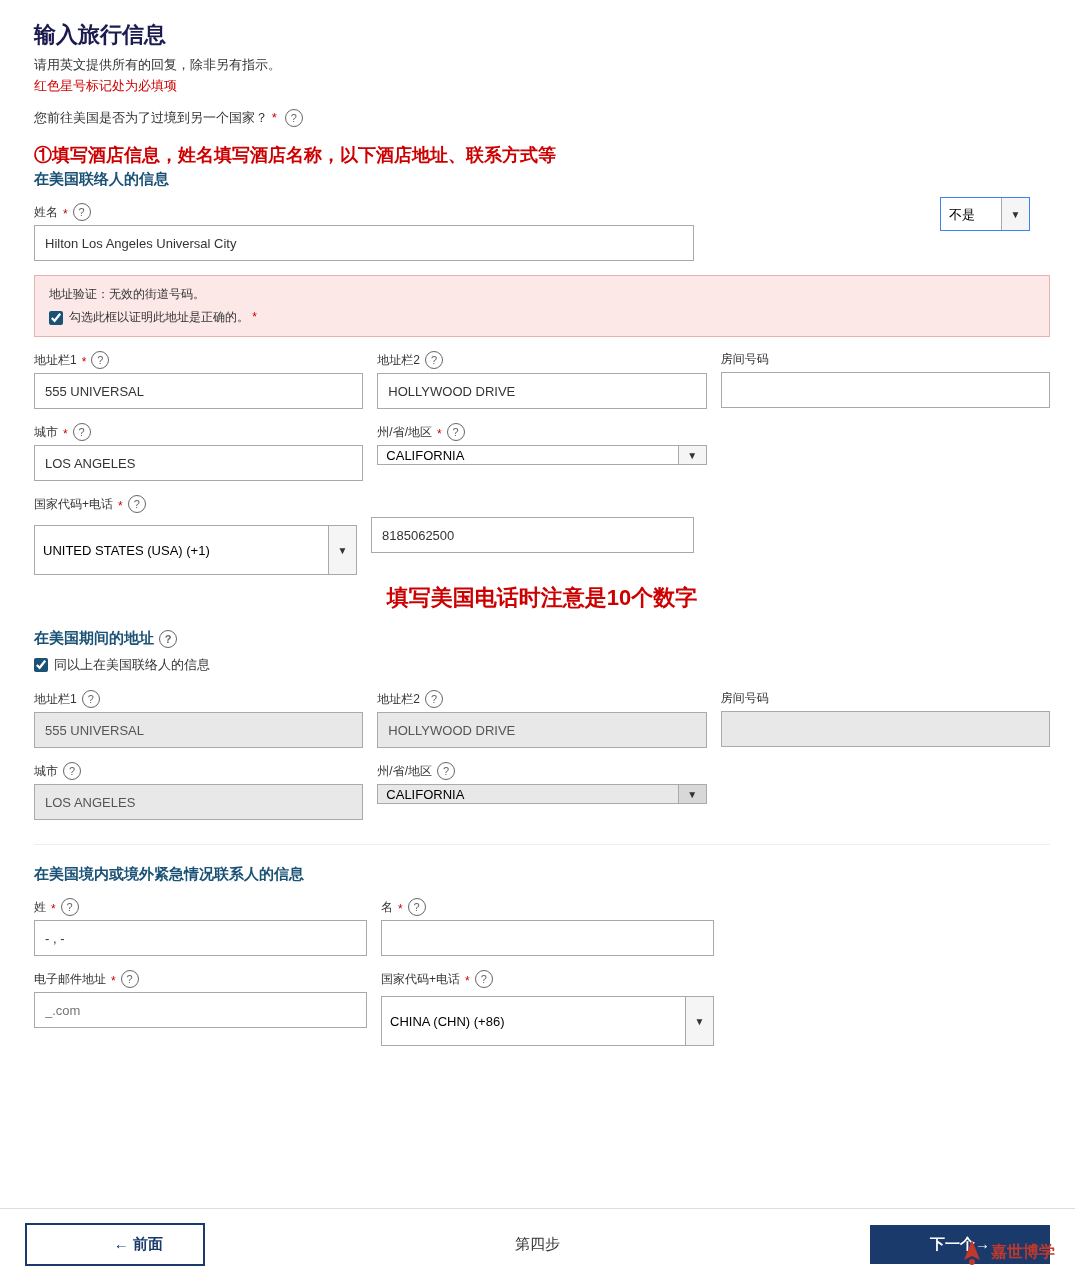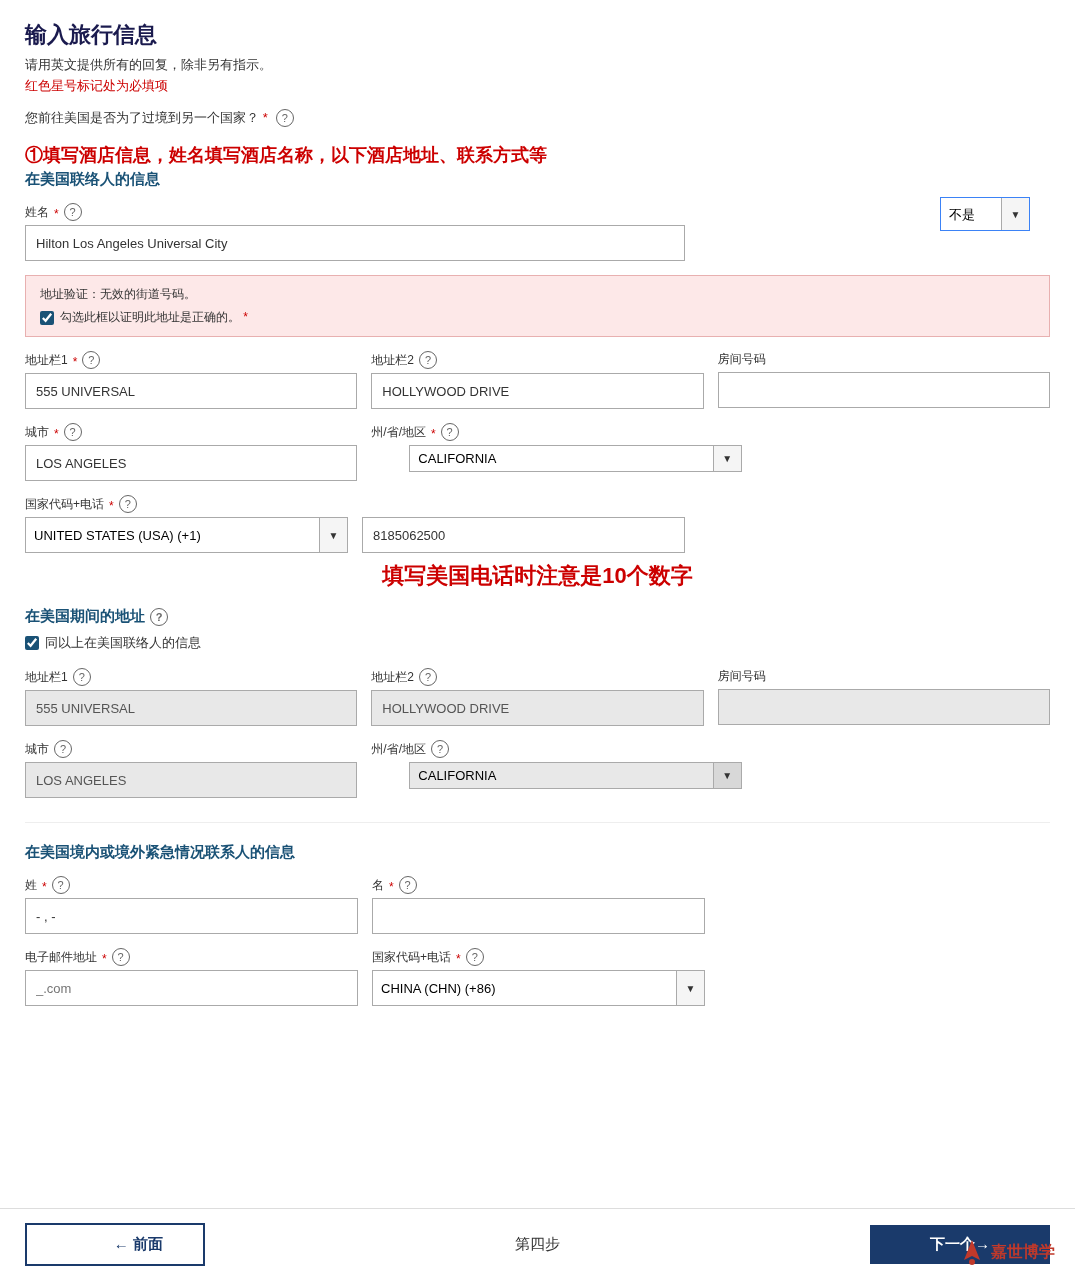--- a/index.html
+++ b/index.html
@@ -6,21 +6,21 @@
     body {
       font-family: Arial, sans-serif;
       font-size: 14px;
       color: #333;
       background: #fff;
       width: 1075px;
       min-height: 1280px;
       position: relative;
     }
     .page-container {
-      padding: 20px 25px 80px 25px;
+      padding: 20px 25px 80px 34px;
     }
     .page-title {
       font-size: 22px;
       font-weight: bold;
       color: #1a1a4e;
       margin-bottom: 6px;
     }
     .subtitle {
       font-size: 13px;
       color: #333;
@@ -106,22 +106,23 @@
     .row-2col {
       display: grid;
       grid-template-columns: 1fr 1fr;
       gap: 14px;
       margin-bottom: 14px;
     }
     .phone-select-wrapper {
       display: flex;
       align-items: center;
       border: 1px solid #aaa;
-      height: 36px;
-      background: #fff;
+      height: 50px;
+      background: #fff;
+      margin-top: 8px;
     }
     .phone-select {
       border: none;
       flex: 1;
       padding: 0 8px;
       font-size: 13px;
       height: 100%;
       background: #fff;
       appearance: none;
       cursor: pointer;
@@ -134,24 +135,23 @@
       align-items: center;
       justify-content: center;
       background: #f5f5f5;
       cursor: pointer;
       font-size: 10px;
     }
     .state-select-wrapper {
       display: flex;
       align-items: center;
       border: 1px solid #aaa;
-      height: 27px;
+      height: 20px;
       background: #fff;
       width: 100%;
-      margin-left: 38px;
     }
     .state-select {
       border: none;
       flex: 1;
       padding: 0 8px;
       font-size: 13px;
       height: 100%;
       background: #fff;
       appearance: none;
       cursor: pointer;

